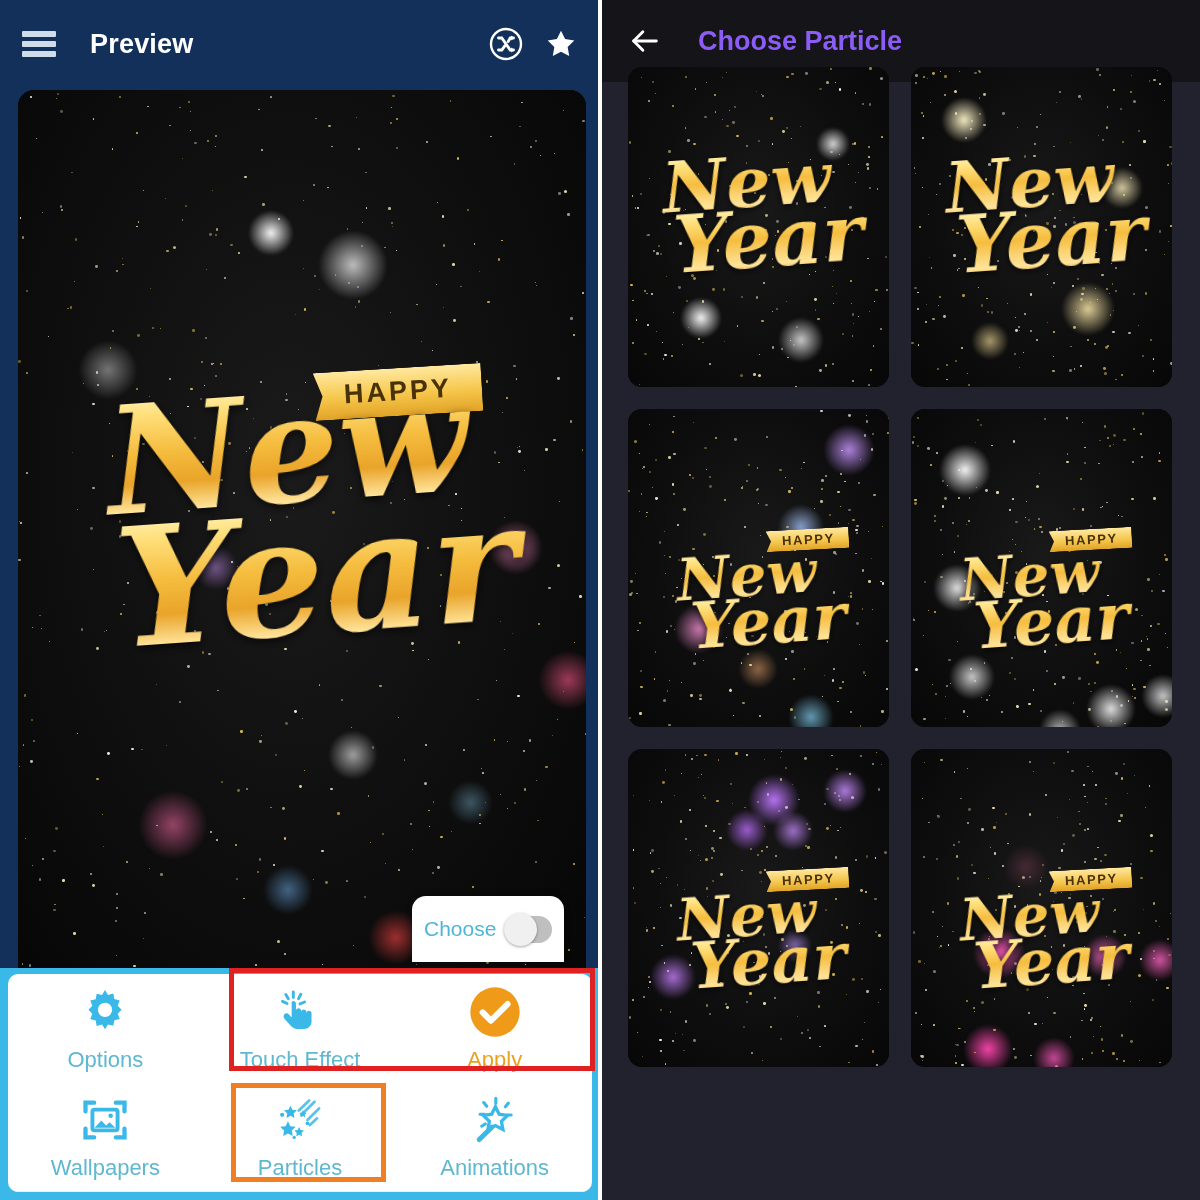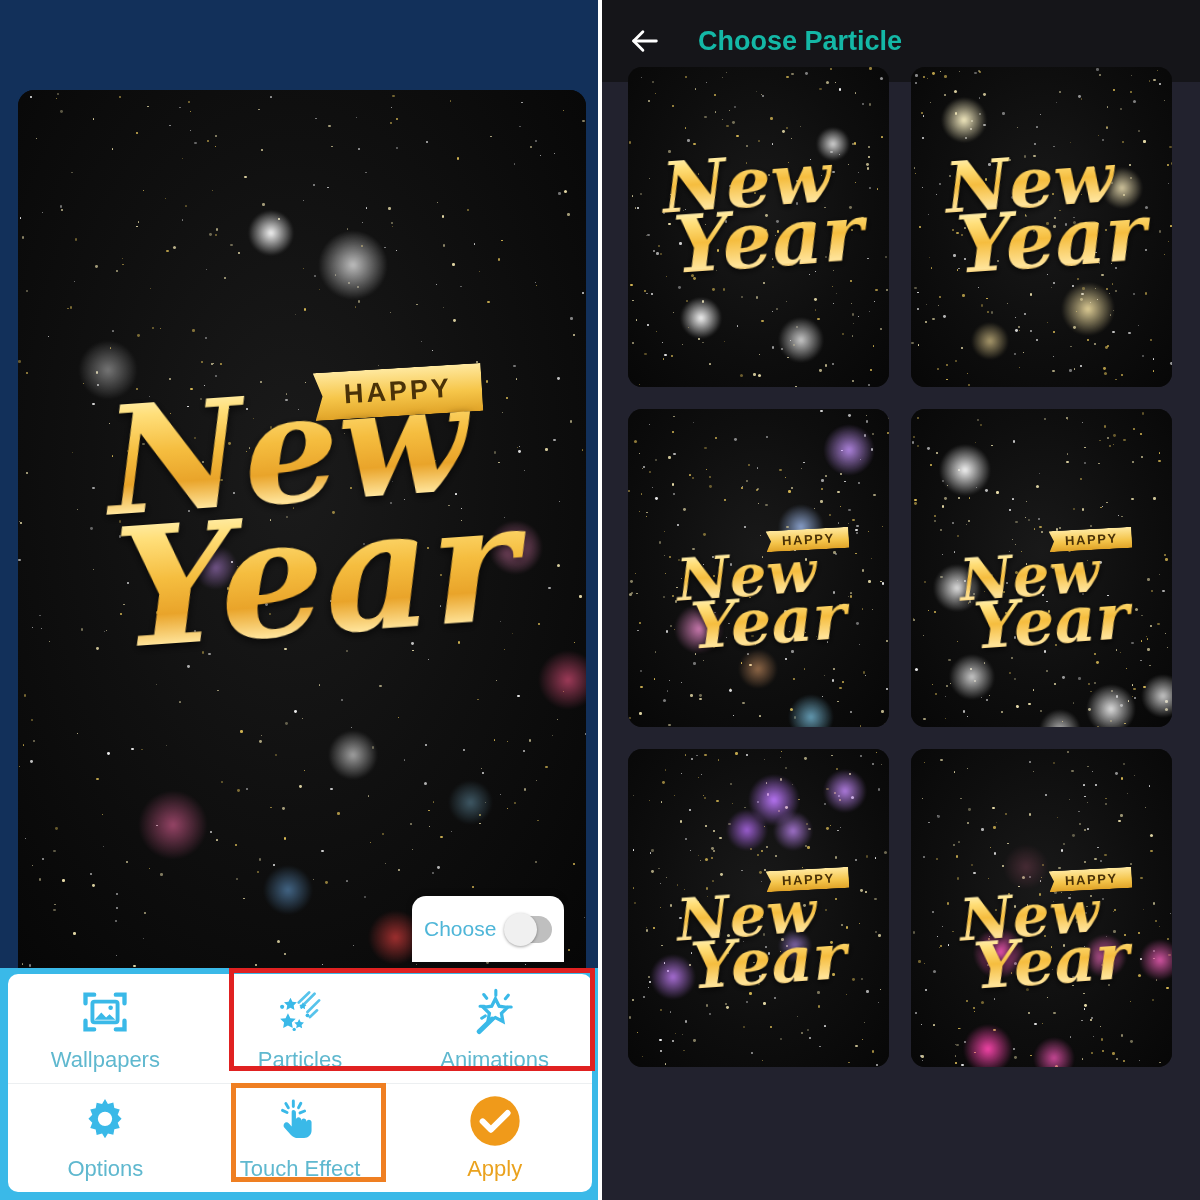--- a/index.html
+++ b/index.html
@@ -64,21 +64,21 @@
   .cell-icon { height:56px; display:flex; align-items:center; justify-content:center; }
 
   
   .ann { position:absolute; pointer-events:none; z-index:9; }
   .ann-red { left:229px; top:968px; width:366px; height:103px; border:5px solid #e02121; }
   .ann-orange { left:231px; top:1083px; width:155px; height:99px; border:5px solid #ef7f22; }
 
   
   .right-panel { position:relative; width:600px; height:1200px; background:#22222e; overflow:hidden; }
   .rp-header { height:82px; background:#151519; display:flex; align-items:center; padding:0 28px; }
-  .rp-title { color:#14b8a6; font-size:27px; font-weight:bold; margin-left:36px; }
+  .rp-title { color:#8b5cf6; font-size:27px; font-weight:bold; margin-left:36px; }
   .rp-grid { position:absolute; left:0; top:82px; right:0; bottom:0; display:grid;
       grid-template-columns:1fr 1fr; gap:22px 22px; padding:0 28px; align-content:start; }
   .tile { position:relative; width:100%; height:318px; border-radius:14px; overflow:hidden; background:#0d0d0d; }
   .tile.row1 { height:320px; margin-top:-15px; }
   .tile-bg { position:absolute; inset:0; background:radial-gradient(ellipse at 50% 45%, #191919 0%, #0e0e0e 55%, #070707 100%); }
   .tile-lbl { position:absolute; left:0; right:0; top:44%; text-align:center; }
   .tile-ribbon { position:absolute; right:40px; top:-20px;
       background:linear-gradient(180deg,#ffe9a0 0%,#f4c44a 60%,#dfa227 100%);
       color:#4a3208; font-size:13px; font-weight:bold; letter-spacing:1.6px; padding:3px 14px 3px 16px;
       transform:rotate(-3deg); clip-path:polygon(0 0, 100% 0, 100% 100%, 0% 100%, 6% 50%); }
@@ -96,20 +96,45 @@
 
   .vseam { position:absolute; left:598px; top:0; width:4px; height:1200px; background:#ffffff; z-index:20; }
 </style>
 </head>
 <body>
 
 <div class="screenshot">
 
   <div class="left-panel">
 
+    <div class="lp-header">
+      <div class="hamburger">
+        <span></span>
+          <span></span>
+          <span></span>
+      </div>
+      <div class="lp-title">Preview</div>
+      <div class="lp-actions">
+        <div class="icon-btn">
+          <svg width="36" height="36" viewBox="0 0 24 24" fill="none" stroke="#ffffff" stroke-width="1.6">
+            <circle cx="12" cy="12" r="10"></circle>
+            <path d="M7 8h2.2l5.6 8H17" stroke-width="1.9" stroke-linecap="round"></path>
+            <path d="M7 16h2.2l2-2.8" stroke-width="1.9" stroke-linecap="round"></path>
+            <path d="M13.4 10.4l1.4-2.4H17" stroke-width="1.9" stroke-linecap="round"></path>
+            <path d="M15.4 6.4L17.6 8l-2.2 1.6z" fill="#fff" stroke="none"></path>
+            <path d="M15.4 14.4L17.6 16l-2.2 1.6z" fill="#fff" stroke="none"></path>
+          </svg>
+        </div>
+        <div class="icon-btn">
+          <svg width="34" height="34" viewBox="0 0 24 24" fill="#ffffff">
+            <path d="M12 2.6l2.9 5.9 6.5.95-4.7 4.6 1.1 6.5L12 17.5l-5.8 3.05 1.1-6.5L2.6 9.45l6.5-.95z"></path>
+          </svg>
+        </div>
+      </div>
+    </div>
 
     <div class="preview-card">
       <div class="preview-bg"></div>
       <div class="stars" id="preview-stars">
           <span class="star-dot" style="left:55.6px;top:190.8px;width:1.2px;height:1.2px;background:#ffffff;opacity:0.51"></span>
           <span class="star-dot" style="left:505.6px;top:697.8px;width:2.8px;height:2.8px;background:#f2e6b0;opacity:0.61"></span>
           <span class="star-dot" style="left:343.9px;top:132.0px;width:1.0px;height:1.0px;background:#ffffff;opacity:0.63"></span>
           <span class="star-dot" style="left:342.6px;top:154.5px;width:2.9px;height:2.9px;background:#e8c75a;opacity:0.55"></span>
           <span class="star-dot" style="left:22.8px;top:538.1px;width:1.1px;height:1.1px;background:#ffffff;opacity:0.63"></span>
           <span class="star-dot" style="left:392.1px;top:353.8px;width:2.6px;height:2.6px;background:#ffffff;opacity:0.88"></span>
@@ -561,20 +586,52 @@
         <span class="glitter-label">Choose</span>
         <span class="toggle">
             <span class="knob"></span>
           </span>
       </div>
     </div>
 
     <div class="bottom-sheet-frame">
       <div class="bottom-sheet">
 
+        <div class="sheet-row">
+          <div class="sheet-cell">
+            <span class="cell-icon">
+              <svg width="52" height="52" viewBox="0 0 24 24" fill="#3ab9e8">
+                <path d="M12 1.9l1.35 2.2 2.5-.62.45 2.53 2.5.66-.93 2.4 1.78 1.86-1.78 1.86.93 2.4-2.5.66-.45 2.53-2.5-.62L12 20.0l-1.35-2.2-2.5.62-.45-2.53-2.5-.66.93-2.4L4.35 11l1.78-1.86-.93-2.4 2.5-.66.45-2.53 2.5.62z"></path>
+                <circle cx="12" cy="11" r="3.3" fill="#ffffff"></circle>
+              </svg>
+            </span>
+            <span class="cell-label">Options</span>
+          </div>
+
+          <div class="sheet-cell">
+            <span class="cell-icon">
+              <svg width="50" height="52" viewBox="0 0 24 24" fill="none" stroke="#3ab9e8" stroke-width="1.4" stroke-linecap="round">
+                <path d="M8.8 2.4v2.6M5.2 3.6l1.2 2.0M12.4 3.5l-1.1 2.1M3.6 6.9l2.2 1.0M14.2 7.2l-2.2 .9"></path>
+                <path d="M8.0 8.0v6.6l-1.3-1.4c-.7-.8-1.9-.7-2.4.2-.3.6-.2 1.3.25 1.8l3.1 3.5c.85 .95 2.1 1.5 3.4 1.5h2.9c2.0 0 3.6-1.6 3.6-3.6v-4.0c0-.7-.55-1.25-1.25-1.25s-1.25.55-1.25 1.25v-.55c0-.7-.55-1.25-1.25-1.25s-1.25.55-1.25 1.25v-.6c0-.7-.55-1.25-1.25-1.25s-1.25.55-1.25 1.25V8.0c0-.7-.55-1.25-1.25-1.25S8.0 7.3 8.0 8.0z" fill="#3ab9e8" stroke="none"></path>
+              </svg>
+            </span>
+            <span class="cell-label">Touch Effect</span>
+          </div>
+
+          <div class="sheet-cell">
+            <span class="cell-icon">
+              <svg width="58" height="58" viewBox="0 0 24 24">
+                <circle cx="12" cy="12" r="10.2" fill="#f09a1a"></circle>
+                <path d="M6.9 12.2l3.4 3.4 6.9-6.9" fill="none" stroke="#ffffff" stroke-width="2.5" stroke-linecap="round" stroke-linejoin="round"></path>
+              </svg>
+            </span>
+            <span class="cell-label apply">Apply</span>
+          </div>
+        </div>
+
         <div class="sheet-row top">
           <div class="sheet-cell">
             <span class="cell-icon">
               <svg width="52" height="52" viewBox="0 0 24 24" fill="none" stroke="#3ab9e8" stroke-width="2" stroke-linecap="round">
                 <path d="M3 8V4h4M17 4h4v4M21 16v4h-4M7 20H3v-4"></path>
                 <rect x="6.2" y="7.2" width="11.6" height="9.6" rx="1" stroke-width="1.8"></rect>
                 <circle cx="14.6" cy="10" r="1.05" fill="#3ab9e8" stroke="none"></circle>
                 <path d="M7.2 15.6l3.1-3.4 2.2 2.3 1.6-1.5 2.7 2.6z" fill="#3ab9e8" stroke="none"></path>
               </svg>
             </span>
@@ -599,52 +656,20 @@
 
           <div class="sheet-cell">
             <span class="cell-icon">
               <svg width="54" height="52" viewBox="0 0 26 24" fill="none" stroke="#3ab9e8" stroke-width="1.5" stroke-linecap="round">
                 <path d="M13.2 5.6l1.8 3.6 4.0.6-2.9 2.8.7 4.0-3.6-1.9-3.6 1.9.7-4.0-2.9-2.8 4.0-.6z" stroke-width="1.6"></path>
                 <path d="M13.4 1.6v2.3M7.6 3.6l1.4 1.8M19.4 3.9l-1.4 1.7M5.8 9.2h2.1M20.8 9.6h-2.0M6.6 15.0l1.7-1.1"></path>
                 <path d="M11.6 15.4L5.4 21.4" stroke-width="2.4"></path>
               </svg>
             </span>
             <span class="cell-label">Animations</span>
-          </div>
-        </div>
-
-        <div class="sheet-row">
-          <div class="sheet-cell">
-            <span class="cell-icon">
-              <svg width="52" height="52" viewBox="0 0 24 24" fill="#3ab9e8">
-                <path d="M12 1.9l1.35 2.2 2.5-.62.45 2.53 2.5.66-.93 2.4 1.78 1.86-1.78 1.86.93 2.4-2.5.66-.45 2.53-2.5-.62L12 20.0l-1.35-2.2-2.5.62-.45-2.53-2.5-.66.93-2.4L4.35 11l1.78-1.86-.93-2.4 2.5-.66.45-2.53 2.5.62z"></path>
-                <circle cx="12" cy="11" r="3.3" fill="#ffffff"></circle>
-              </svg>
-            </span>
-            <span class="cell-label">Options</span>
-          </div>
-
-          <div class="sheet-cell">
-            <span class="cell-icon">
-              <svg width="50" height="52" viewBox="0 0 24 24" fill="none" stroke="#3ab9e8" stroke-width="1.4" stroke-linecap="round">
-                <path d="M8.8 2.4v2.6M5.2 3.6l1.2 2.0M12.4 3.5l-1.1 2.1M3.6 6.9l2.2 1.0M14.2 7.2l-2.2 .9"></path>
-                <path d="M8.0 8.0v6.6l-1.3-1.4c-.7-.8-1.9-.7-2.4.2-.3.6-.2 1.3.25 1.8l3.1 3.5c.85 .95 2.1 1.5 3.4 1.5h2.9c2.0 0 3.6-1.6 3.6-3.6v-4.0c0-.7-.55-1.25-1.25-1.25s-1.25.55-1.25 1.25v-.55c0-.7-.55-1.25-1.25-1.25s-1.25.55-1.25 1.25v-.6c0-.7-.55-1.25-1.25-1.25s-1.25.55-1.25 1.25V8.0c0-.7-.55-1.25-1.25-1.25S8.0 7.3 8.0 8.0z" fill="#3ab9e8" stroke="none"></path>
-              </svg>
-            </span>
-            <span class="cell-label">Touch Effect</span>
-          </div>
-
-          <div class="sheet-cell">
-            <span class="cell-icon">
-              <svg width="58" height="58" viewBox="0 0 24 24">
-                <circle cx="12" cy="12" r="10.2" fill="#f09a1a"></circle>
-                <path d="M6.9 12.2l3.4 3.4 6.9-6.9" fill="none" stroke="#ffffff" stroke-width="2.5" stroke-linecap="round" stroke-linejoin="round"></path>
-              </svg>
-            </span>
-            <span class="cell-label apply">Apply</span>
           </div>
         </div>
 
       </div>
     </div>
 
     <div class="ann ann-red"></div>
     <div class="ann ann-orange"></div>
   </div>
 

